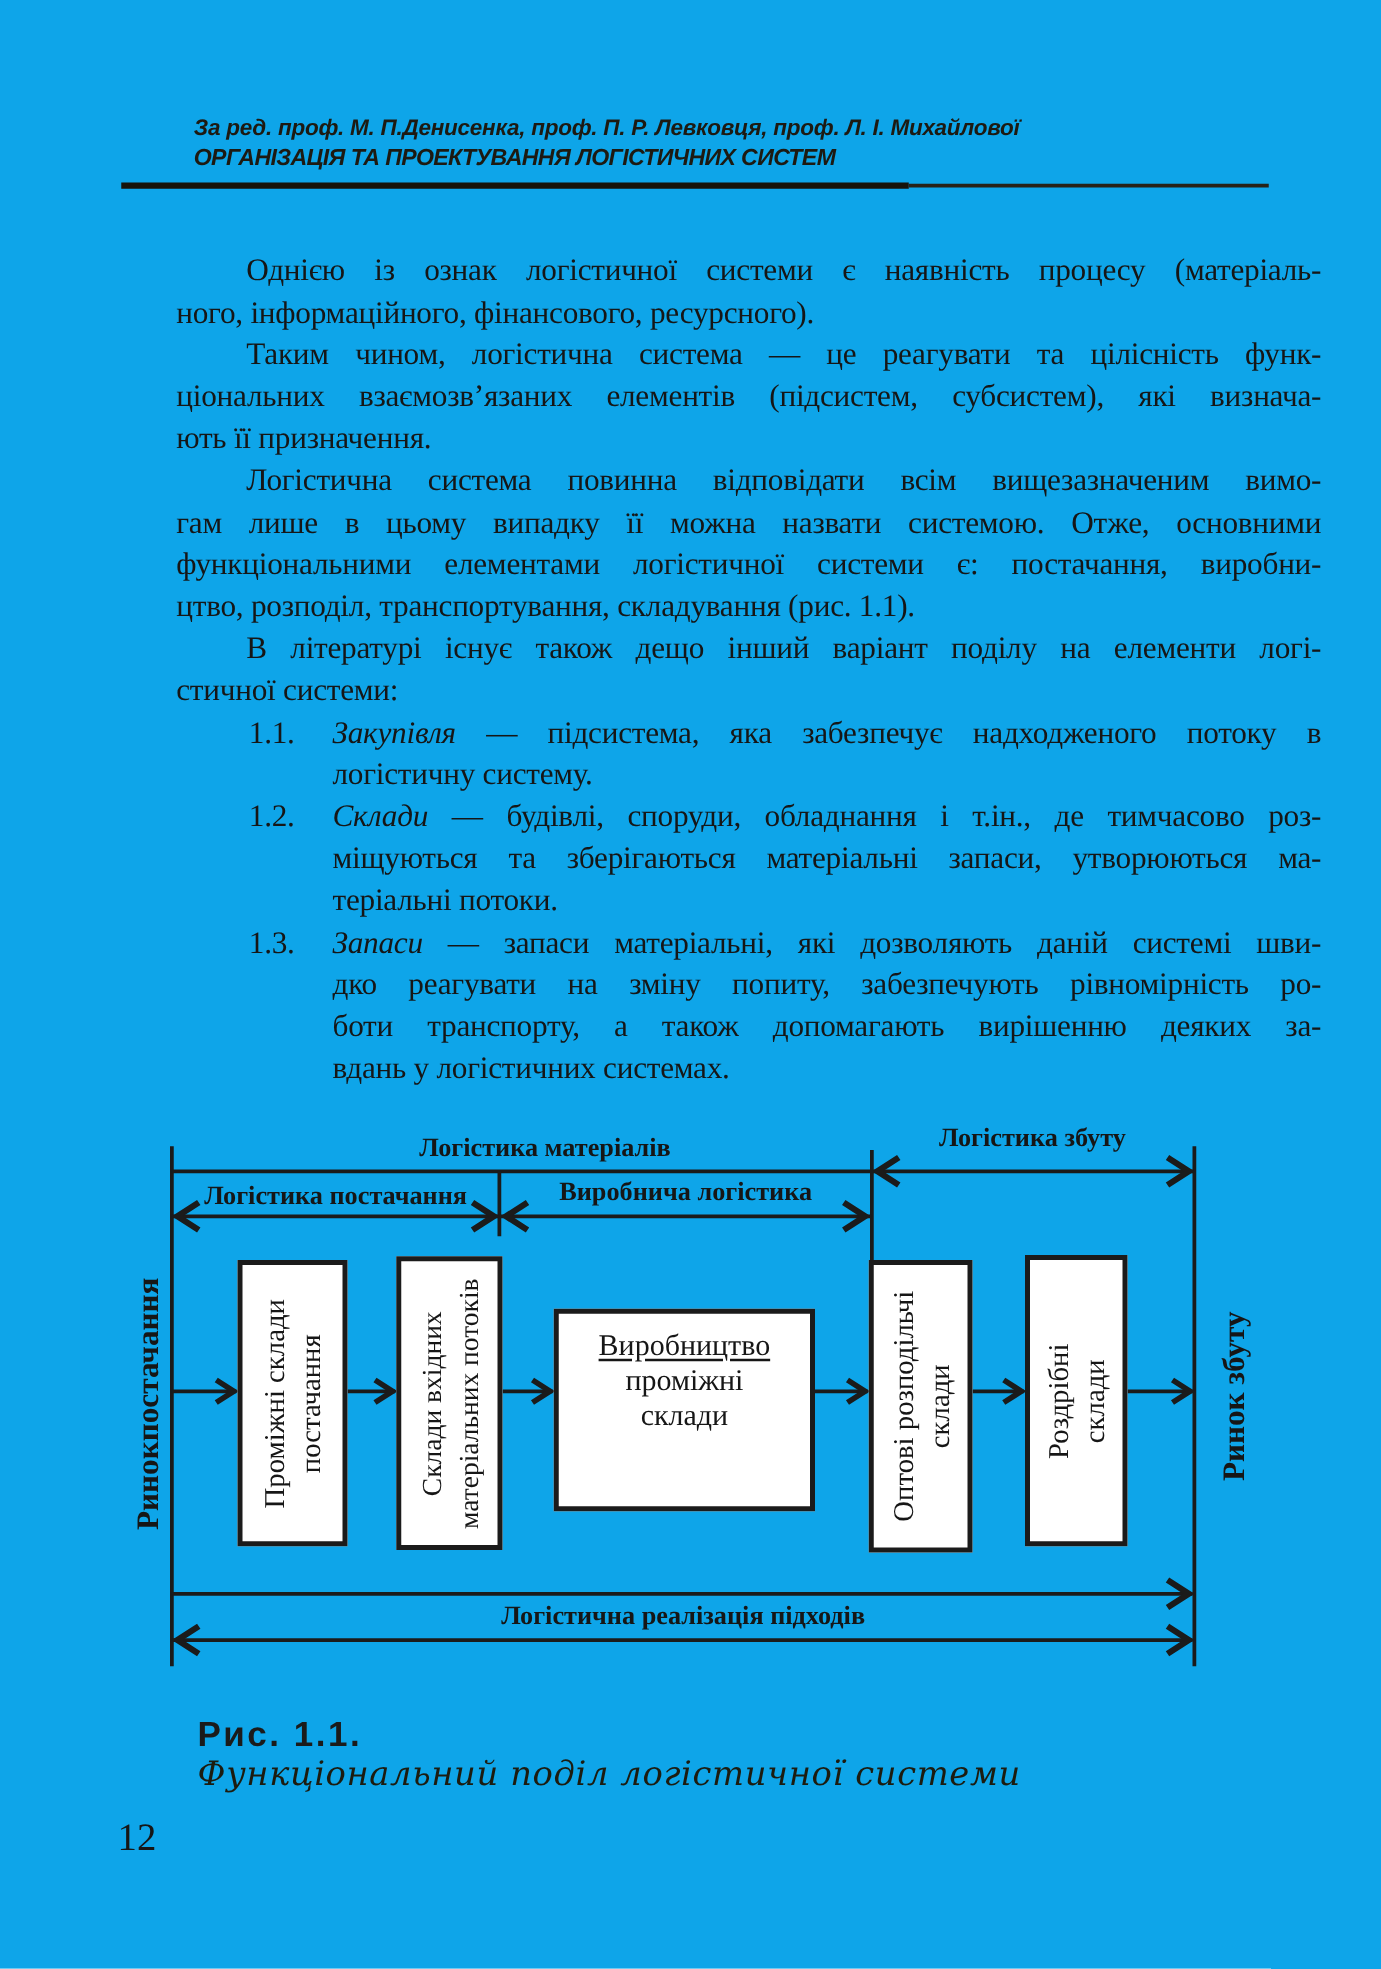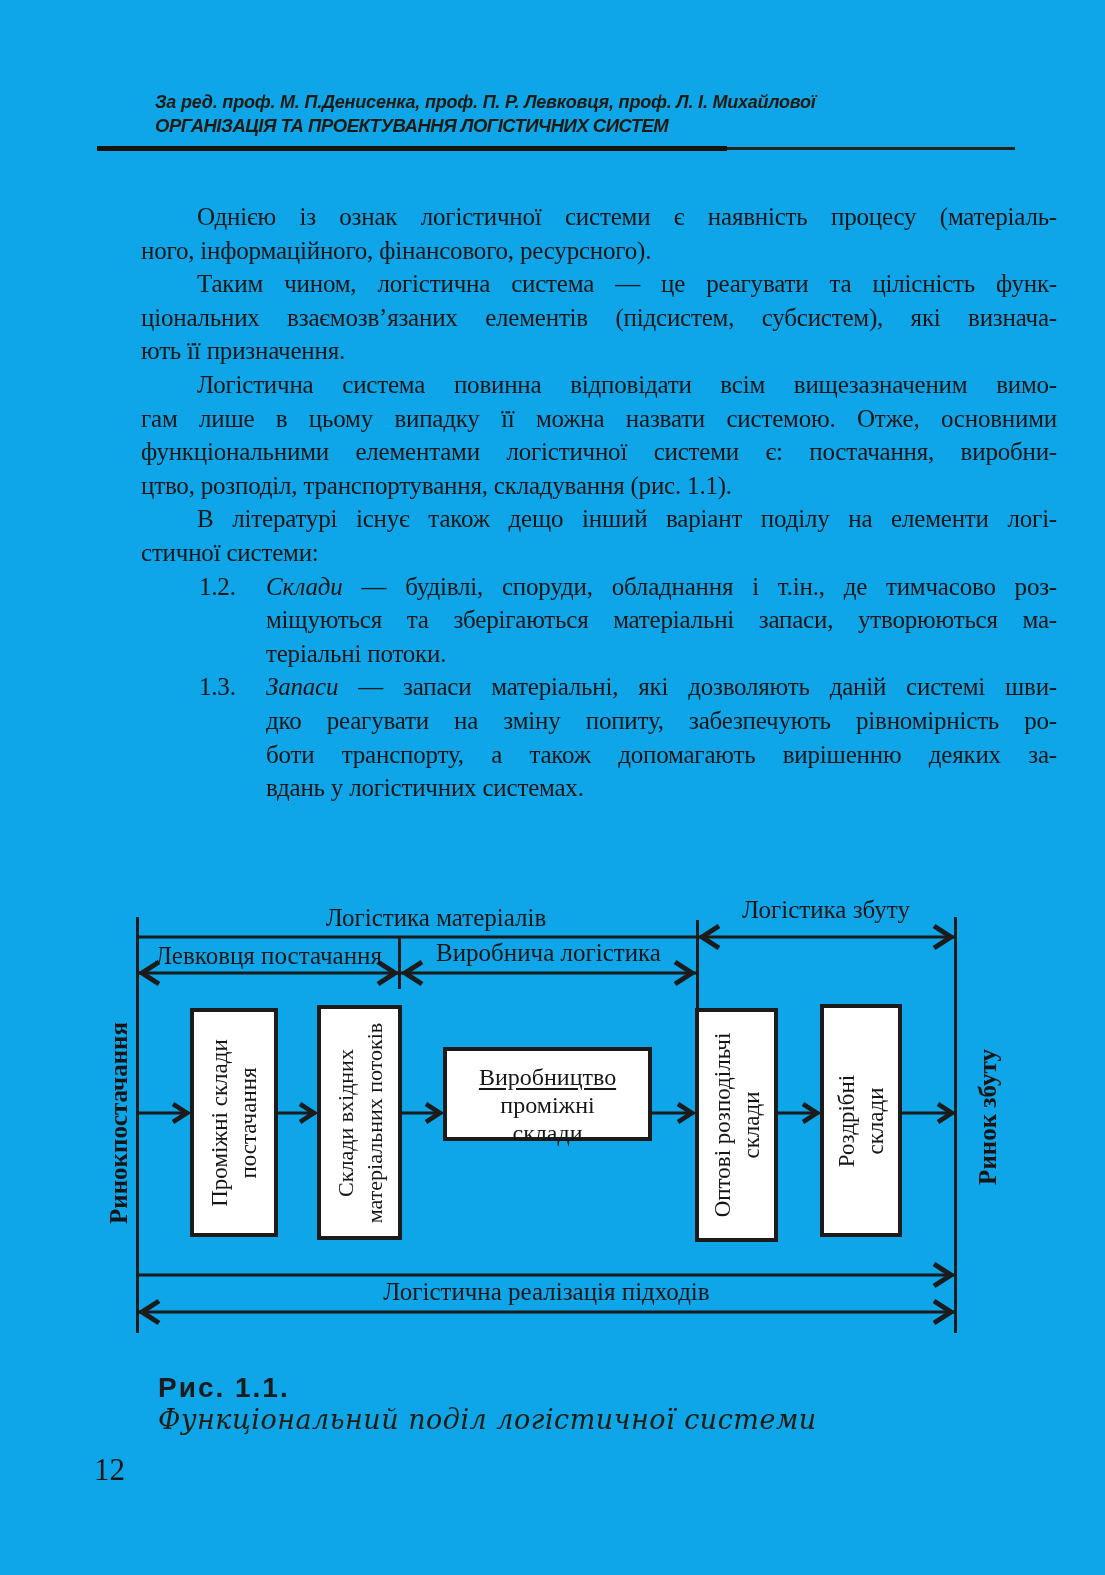--- a/index.html
+++ b/index.html
@@ -28,21 +28,21 @@
   .line.last { text-align-last:left; }
   .line.ind { text-indent:56px; }
   .li { position:relative; }
   .li-num { position:absolute; left:58px; top:0; }
   .li .line { margin-left:125px; }
 
   
   .diagram { position:absolute; left:97px; top:895px; width:920px; height:445px; }
   .diagram svg { position:absolute; left:0; top:0; }
   .dlabel {
-    position:absolute; font-weight:normal; font-size:25px; text-align:center;
+    position:absolute; font-weight:bold; font-size:21px; text-align:center;
     line-height:26px; white-space:nowrap; color:#161616;
   }
   .dbox { position:absolute; border:4px solid #1b1b1b; background:#ffffff; box-sizing:border-box; }
   .vtext {
     position:absolute; left:50%; top:50%;
     transform:translate(-50%,-50%) rotate(-90deg);
     text-align:center; font-size:23px; line-height:29px; white-space:nowrap;
   }
   .vtext.small { font-size:22px; }
   .prod-title { margin-top:13px; text-align:center; font-size:24px; text-decoration:underline; text-underline-offset:3px; }
@@ -87,20 +87,25 @@
       </div>
       <div>
         <div class="line ind">Логістична система повинна відповідати всім вищезазначеним вимо-</div>
         <div class="line">гам лише в цьому випадку її можна назвати системою. Отже, основними</div>
         <div class="line">функціональними елементами логістичної системи є: постачання, виробни-</div>
         <div class="line last">цтво, розподіл, транспортування, складування (рис. 1.1).</div>
       </div>
       <div>
         <div class="line ind">В літературі існує також дещо інший варіант поділу на елементи логі-</div>
         <div class="line last">стичної системи:</div>
+      </div>
+      <div class="li">
+        <span class="li-num">1.1.</span>
+        <div class="line"><i>Закупівля</i> — підсистема, яка забезпечує надходженого потоку в</div>
+        <div class="line last">логістичну систему.</div>
       </div>
       <div class="li">
         <span class="li-num">1.2.</span>
         <div class="line"><i>Склади</i> — будівлі, споруди, обладнання і т.ін., де тимчасово роз-</div>
         <div class="line">міщуються та зберігаються матеріальні запаси, утворюються ма-</div>
         <div class="line last">теріальні потоки.</div>
       </div>
       <div class="li">
         <span class="li-num">1.3.</span>
         <div class="line"><i>Запаси</i> — запаси матеріальні, які дозволяють даній системі шви-</div>
@@ -150,21 +155,21 @@
         <line x1="40" y1="380" x2="857" y2="380" stroke-width="3"></line>
         <path d="M837 369 L854 380 L837 391" stroke-width="5"></path>
         <line x1="40" y1="417" x2="857" y2="417" stroke-width="3"></line>
         <path d="M62 406 L45 417 L62 428" stroke-width="5"></path>
         <path d="M837 406 L854 417 L837 428" stroke-width="5"></path>
       </g>
     </svg>
 
     <div class="dlabel" style="left:189px; top:10px; width:300px;">Логістика матеріалів</div>
     <div class="dlabel" style="left:599px; top:2px;  width:260px;">Логістика збуту</div>
-    <div class="dlabel" style="left:40px;  top:48px; width:263px;">Левковця постачання</div>
+    <div class="dlabel" style="left:40px;  top:48px; width:263px;">Логістика постачання</div>
     <div class="dlabel" style="left:303px; top:45px; width:297px;">Виробнича логістика</div>
     <div class="dlabel bottom-label">Логістична реалізація підходів</div>
 
     <div class="vanchor" style="left:22px; top:228px;">
       <div class="vlabel">Ринокпостачання</div>
     </div>
     <div class="vanchor" style="left:891px; top:222px;">
       <div class="vlabel">Ринок збуту</div>
     </div>
 
@@ -173,21 +178,21 @@
         <div>Проміжні склади</div>
         <div>постачання</div>
       </div>
     </div>
     <div class="dbox" style="left:220px; top:110px; width:85px; height:235px;">
       <div class="vtext small">
         <div>Склади вхідних</div>
         <div>матеріальних потоків</div>
       </div>
     </div>
-    <div class="dbox" style="left:346px; top:152px; width:209px; height:94px;">
+    <div class="dbox" style="left:346px; top:152px; width:209px; height:162px;">
       <div class="prod-title">Виробництво</div>
       <div class="prod-sub">
         <div>проміжні</div>
         <div>склади</div>
       </div>
     </div>
     <div class="dbox" style="left:598px; top:113px; width:83px; height:234px;">
       <div class="vtext">
         <div>Оптові розподільчі</div>
         <div>склади</div>

